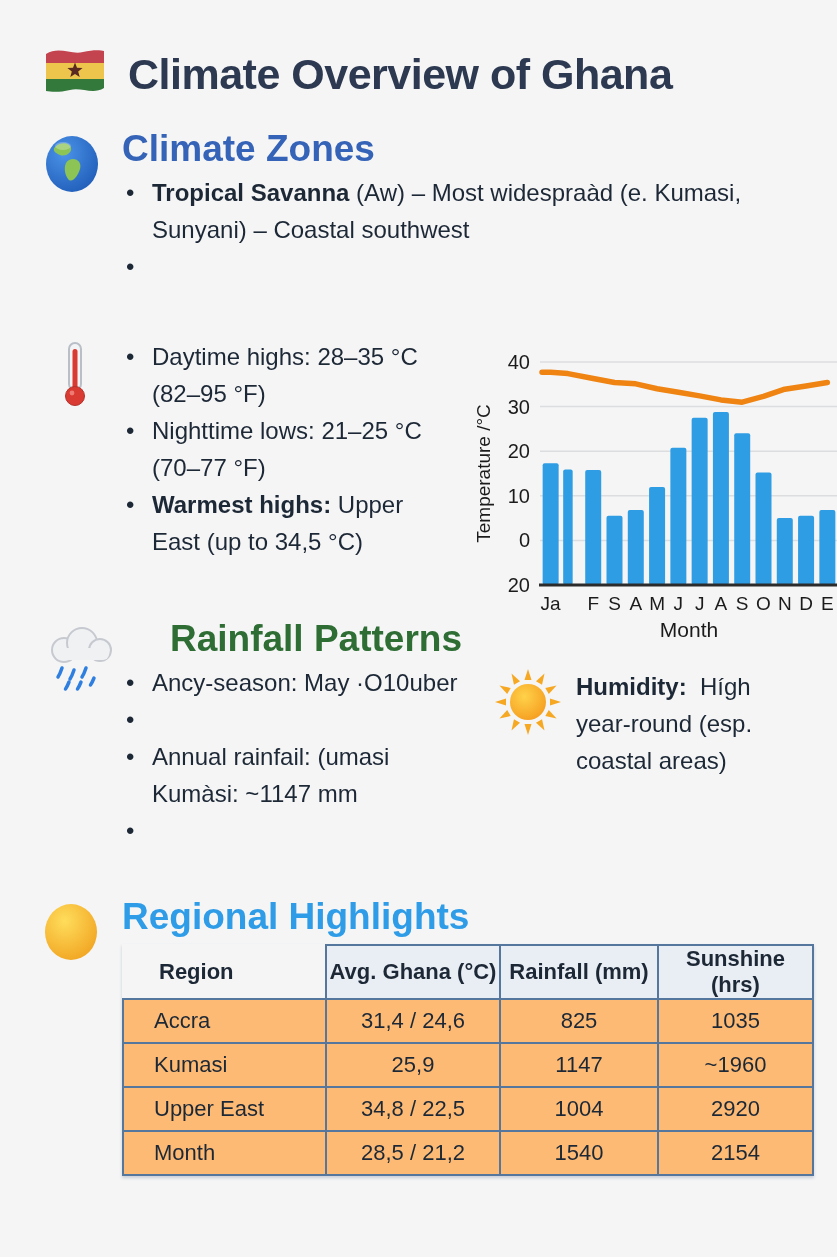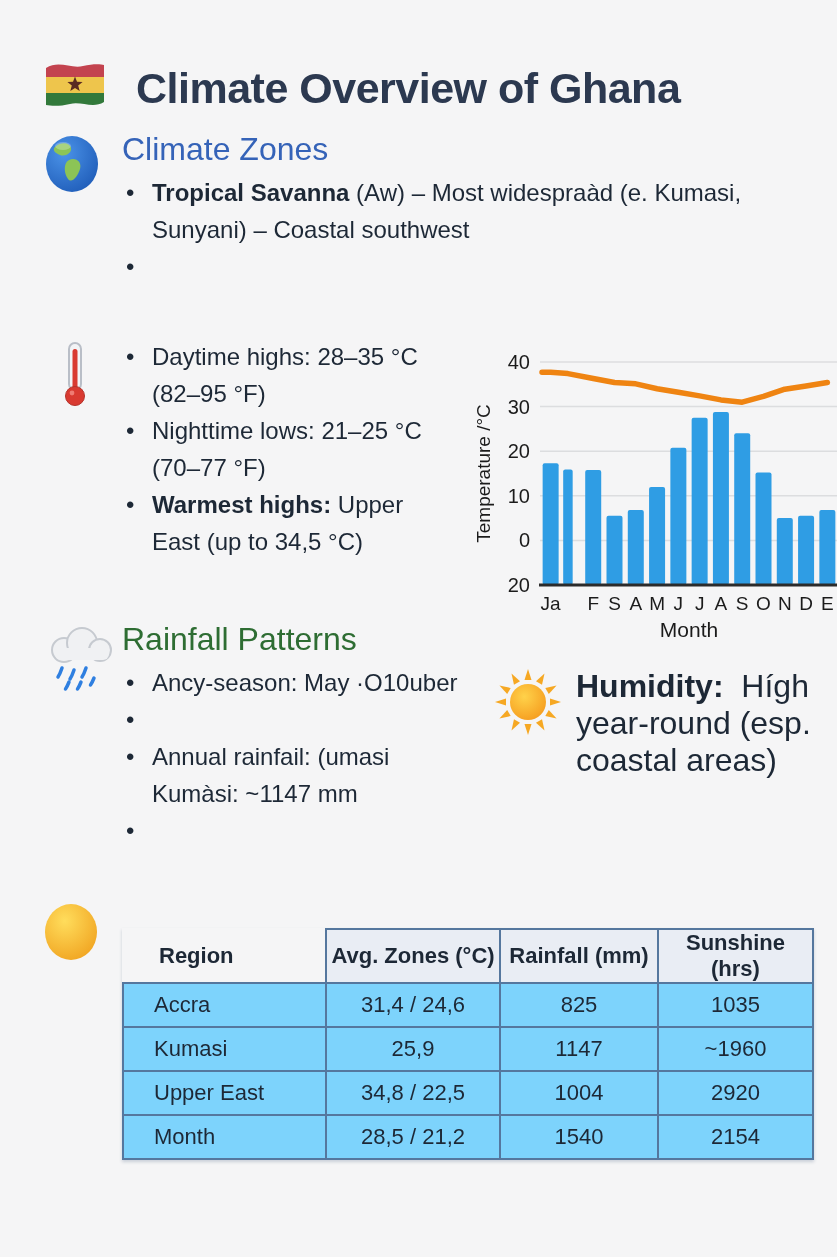--- a/index.html
+++ b/index.html
@@ -6,68 +6,68 @@
   html, body { width: 837px; }
   body {
     position: relative;
     width: 837px; height: 1257px;
     background: #f5f5f6;
     font-family: "Liberation Sans", sans-serif;
     color: #1d2836;
     overflow: hidden;
   }
   .title-row {
-    position: absolute; left: 42px; top: 58px;
-    display: flex; align-items: center; gap: 28px;
+    position: absolute; left: 42px; top: 44px;
+    display: flex; align-items: center; gap: 20px;
   }
   h1 {
     font-size: 43px; font-weight: 700; color: #2c3950; letter-spacing: -0.5px;
   }
   .section {
     position: absolute;
     display: grid; grid-template-columns: 80px 1fr;
   }
   .icon-cell { padding-top: 2px; }
-  h2 { font-size: 32px; font-weight: 400; margin-bottom: 8px; line-height: 34px; }
+  h2 { font-size: 37px; font-weight: 700; margin-bottom: 8px; line-height: 34px; }
   #sec-zones      { left: 42px; top: 132px; width: 770px; }
   #sec-temps      { left: 42px; top: 338px; width: 440px; }
   #sec-rain       { left: 42px; top: 622px; width: 460px; }
   #sec-regional   { left: 42px; top: 900px; width: 780px; }
   ul.bullets { list-style: none; font-size: 24px; line-height: 37px; }
   ul.bullets li { display: flex; }
   ul.bullets .dot { flex: none; width: 30px; padding-left: 4px; }
   .li-text { white-space: pre-line; }
   .li-text b { font-weight: 700; }
 
   #chart-block { position: absolute; left: 474px; top: 332px; width: 379px; height: 318px; }
   svg text { font-family: "Liberation Sans", sans-serif; }
 
   #humidity-block {
     position: absolute; left: 494px; top: 668px; width: 330px;
     display: flex; gap: 14px; align-items: flex-start;
-    font-size: 32px; line-height: 37px;
+    font-size: 24px; line-height: 37px;
   }
   #humidity-block .h-text { white-space: pre-line; }
   #humidity-block .h-label { font-weight: 700; }
 
   table#regional-table {
-    border-collapse: collapse; margin-top: 28px;
+    border-collapse: collapse; margin-top: 10px;
     font-size: 22px; table-layout: fixed;
     box-shadow: 0 2px 3px rgba(70, 95, 130, 0.25);
   }
   #regional-table th, #regional-table td {
     border: 2px solid #55779e; overflow: hidden;
   }
   #regional-table th { height: 48px; font-weight: 700; background: #e9edf4; text-align: center; }
   #regional-table th.region-h {
     border: none; border-bottom: 2px solid #55779e;
     background: transparent; text-align: left; padding-left: 36px;
     box-shadow: none;
   }
-  #regional-table td { height: 44px; background: #7dd3fc; text-align: center; font-weight: 400; }
+  #regional-table td { height: 44px; background: #fdba74; text-align: center; font-weight: 400; }
   #regional-table td.region-c { text-align: left; padding-left: 30px; }
 </style>
 </head>
 <body>
 
 <div class="title-row">
   <span>
     <svg width="66" height="56" viewBox="0 0 66 56">
       <defs>
         <clipPath id="flagClip">
@@ -205,21 +205,21 @@
         <path d="M20,44 q-2,6 -4,9"></path>
         <path d="M32,46 q-2,6 -4,9"></path>
         <path d="M44,44 q-2,6 -4,9"></path>
         <path d="M27,58 q-2,5 -3.5,7"></path>
         <path d="M39,58 q-2,5 -3.5,7"></path>
         <path d="M52,54 q-2,5 -3.5,7"></path>
       </g>
     </svg>
   </div>
   <div>
-    <h2 id="h-rain" style="color: rgb(46, 109, 51);">Rainfall Patterns</h2>
+    <h2 id="h-rain" style="color: rgb(46, 109, 51); margin-left: 48px;">Rainfall Patterns</h2>
     <ul class="bullets" id="rain-list">
         <li>
           <span class="dot">•</span>
           <span class="li-text"><span>Ancy-season: May ·O10uber</span></span>
         </li>
         <li>
           <span class="dot">•</span>
         </li>
         <li>
           <span class="dot">•</span>
@@ -270,31 +270,32 @@
       <defs>
         <radialGradient id="ballG" cx="38%" cy="30%" r="80%">
           <stop offset="0%" stop-color="#ffdd5c"></stop>
             <stop offset="100%" stop-color="#f0a21f"></stop>
         </radialGradient>
       </defs>
       <ellipse cx="29" cy="30" rx="26" ry="28" fill="url(#ballG)"></ellipse>
     </svg>
   </div>
   <div>
+    <h2 id="h-regional" style="color: rgb(47, 156, 232);">Regional Highlights</h2>
     <table id="regional-table">
       <colgroup>
         <col style="width:203px">
           <col style="width:174px">
           <col style="width:158px">
           <col style="width:155px">
       </colgroup>
       <thead>
           <tr>
             <th class="region-h">Region</th>
-            <th>Avg. Zones (°C)</th>
+            <th>Avg. Ghana (°C)</th>
             <th>Rainfall (mm)</th>
             <th>Sunshine (hrs)</th>
           </tr>
         </thead>
       <tbody>
           <tr>
             <td class="region-c">Accra</td>
             <td>31,4 / 24,6</td>
             <td>825</td>
             <td>1035</td>

